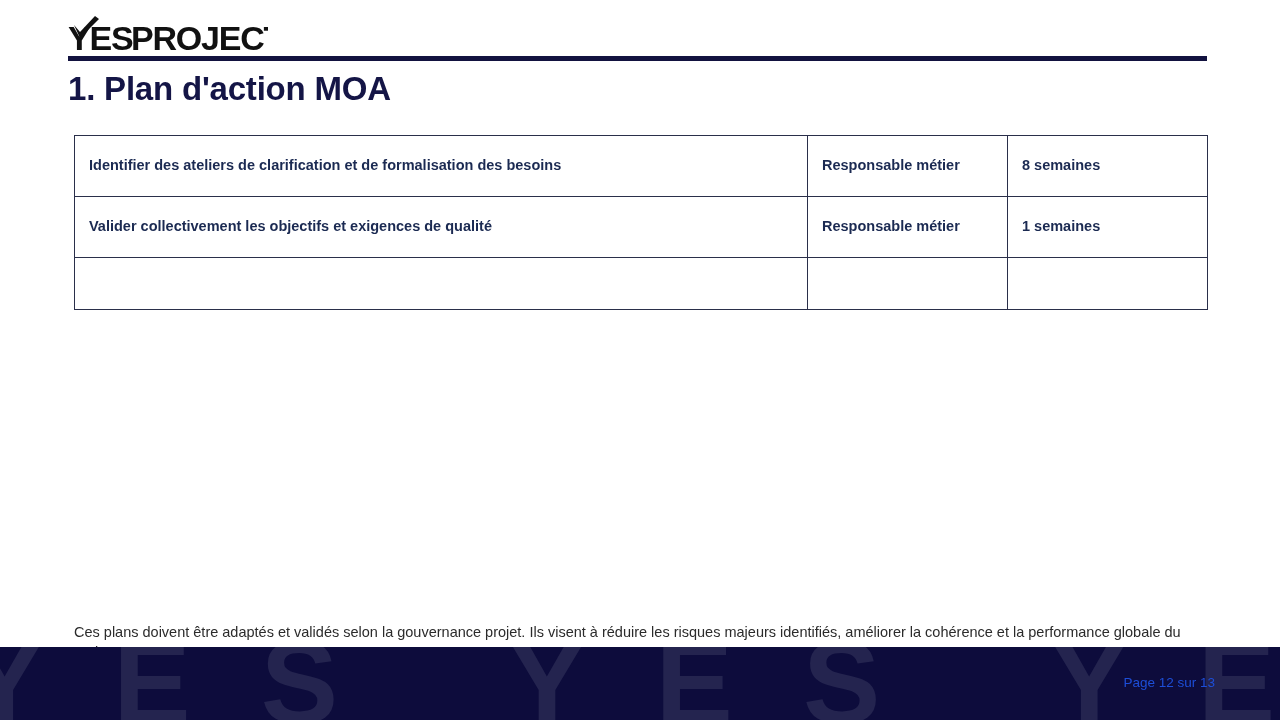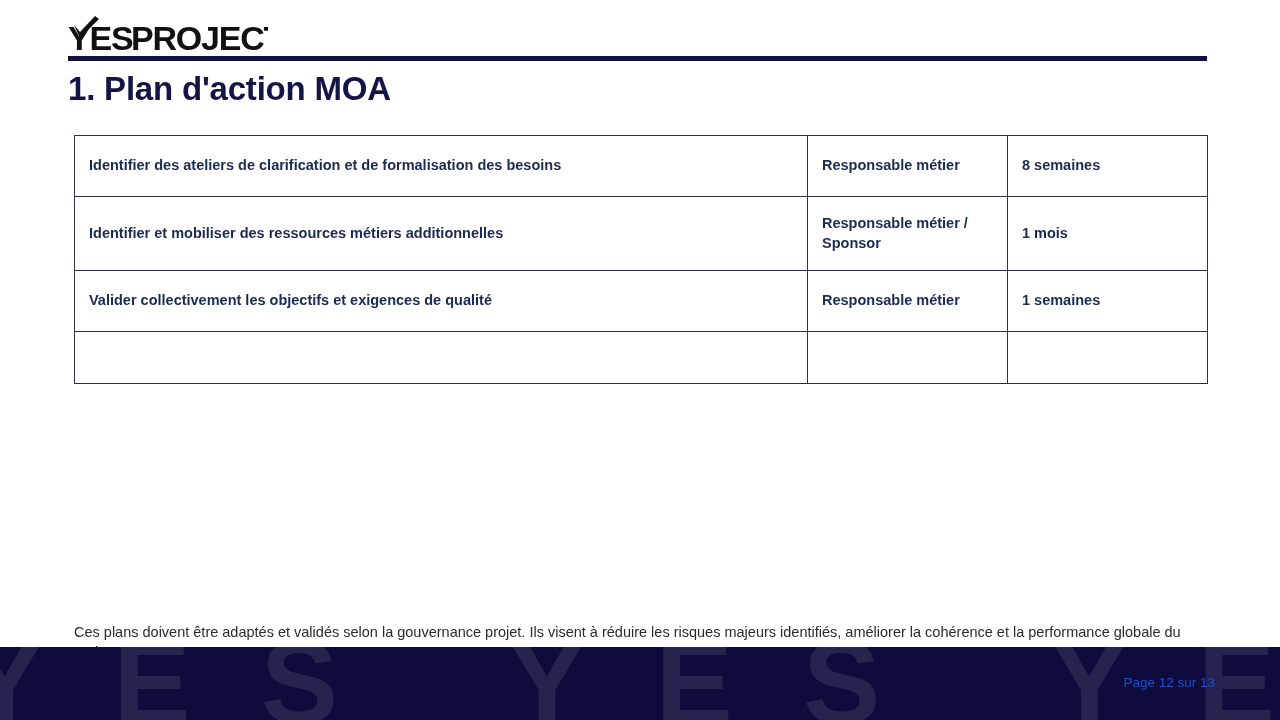--- a/index.html
+++ b/index.html
@@ -99,25 +99,20 @@
 
   <div class="page-title">1. Plan d'action MOA</div>
 
   <table class="action-table">
     <tbody>
       <tr class="row-std">
         <td class="col-task">Identifier des ateliers de clarification et de formalisation des besoins</td>
         <td class="col-owner">Responsable métier</td>
         <td class="col-delay">8 semaines</td>
       </tr>
-      <tr class="row-tall">
-        <td class="col-task">Identifier et mobiliser des ressources métiers additionnelles</td>
-        <td class="col-owner">Responsable métier / Sponsor</td>
-        <td class="col-delay">1 mois</td>
-      </tr>
       <tr class="row-std">
         <td class="col-task">Valider collectivement les objectifs et exigences de qualité</td>
         <td class="col-owner">Responsable métier</td>
         <td class="col-delay">1 semaines</td>
       </tr>
       <tr class="row-empty">
         <td class="col-task"></td>
         <td class="col-owner"></td>
         <td class="col-delay"></td>
       </tr>

